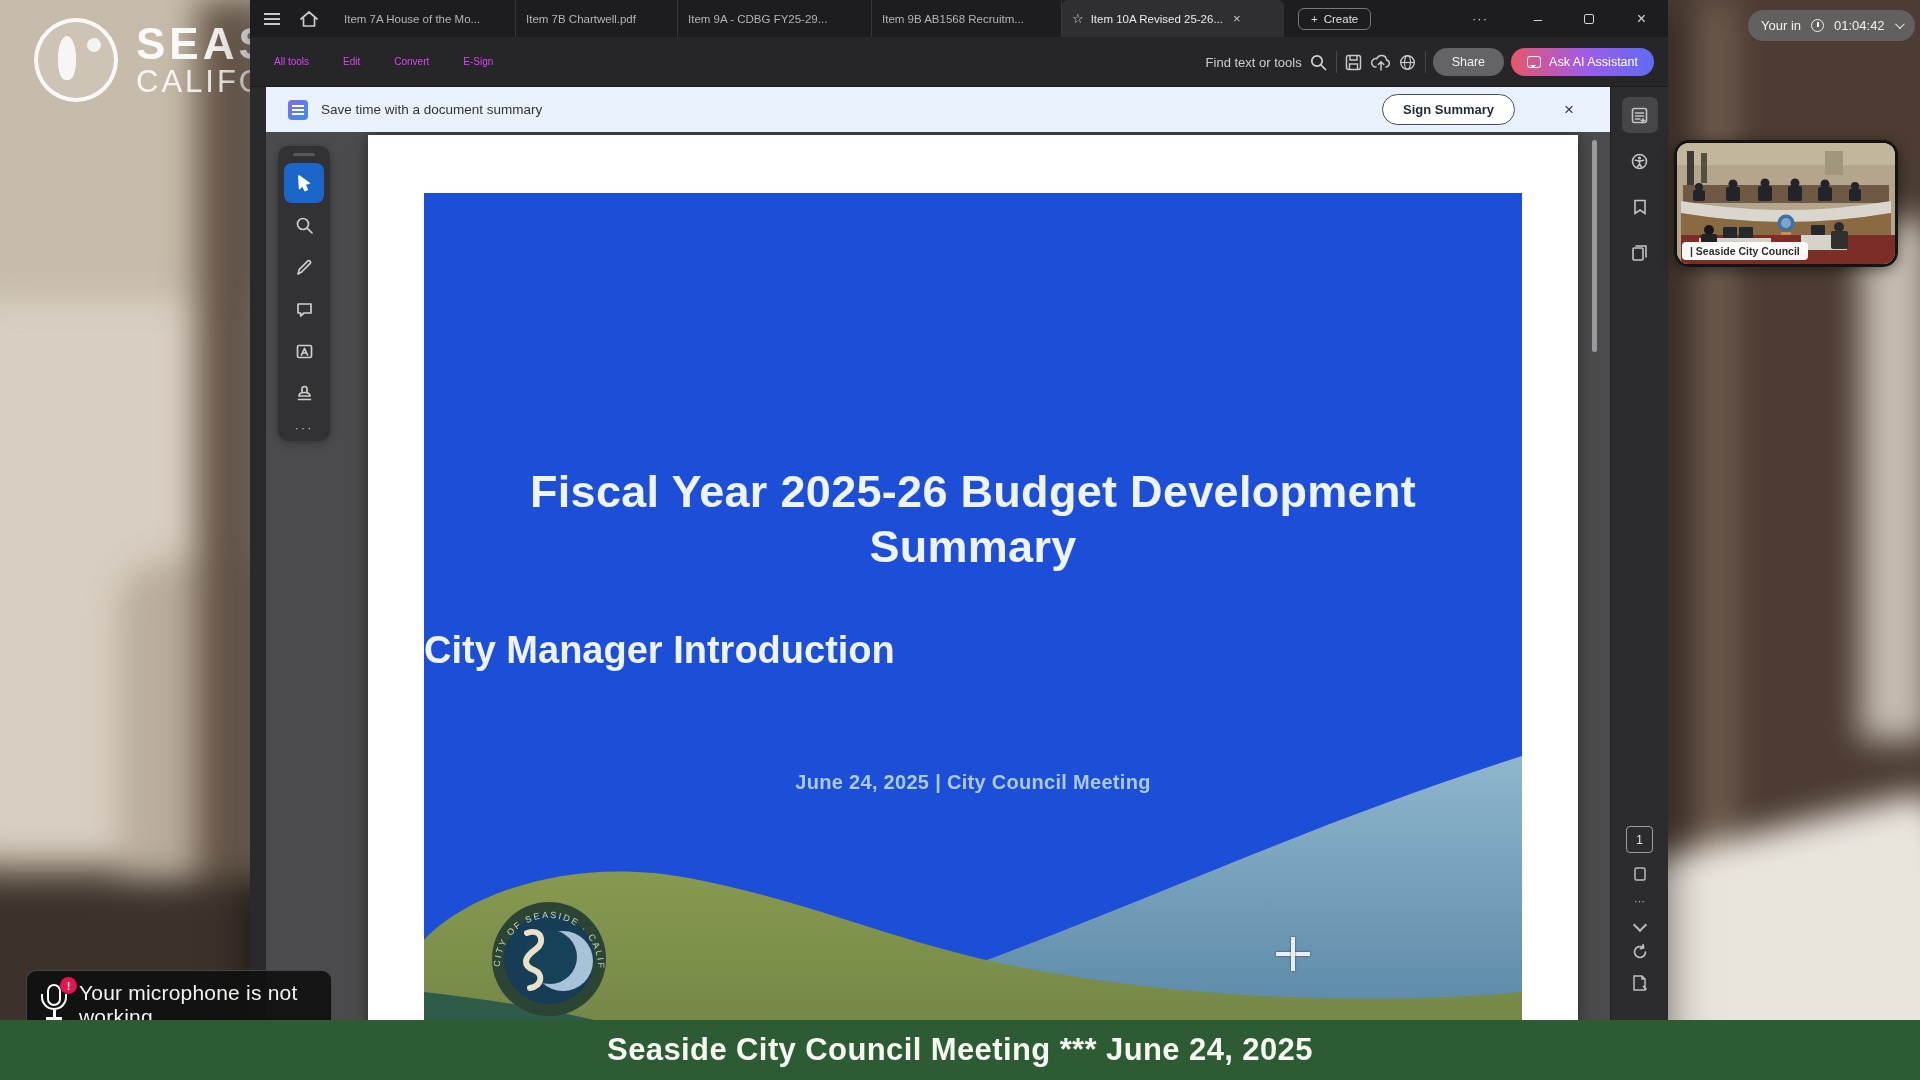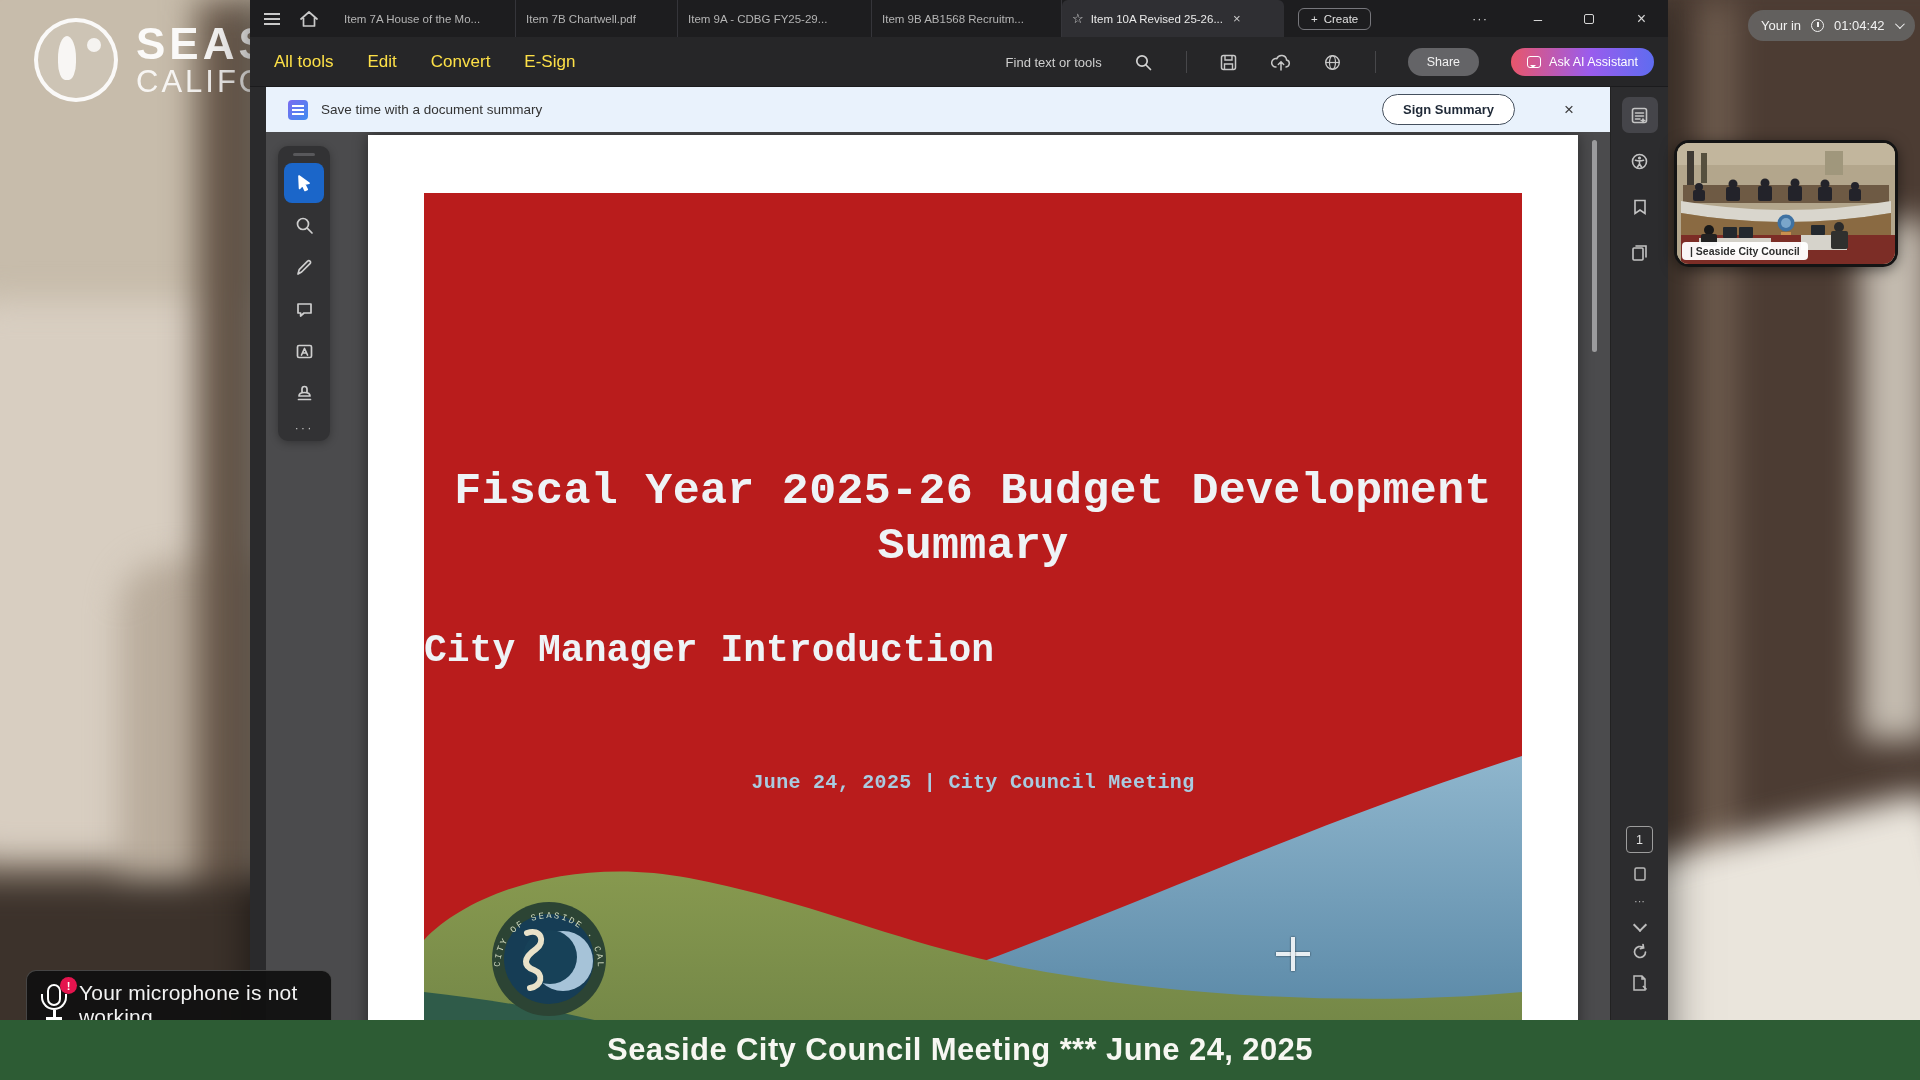--- a/index.html
+++ b/index.html
@@ -46,22 +46,22 @@
   .createbtn { margin-left:14px; border:1px solid #77777c; border-radius:6px; color:#e0e0e0; font-size:11.5px; padding:4px 12px; display:flex; gap:6px; align-items:center; cursor:pointer; }
   .winctl { position:absolute; top:0; height:37px; display:flex; align-items:center; color:#d5d5d5; cursor:pointer; }
   .wc-over { right:180px; font-size:13px; letter-spacing:1px; }
   .wc-min { right:126px; font-size:15px; }
   .wc-max { right:74px; }
   .wc-max i { display:block; width:10px; height:10px; border:1.5px solid #d5d5d5; border-radius:2px; }
   .wc-close { right:22px; font-size:16px; }
 
   
   .menubar { height:50px; background:#262628; display:flex; align-items:center; padding-left:24px; gap:34px; position:relative; flex:0 0 auto; border-bottom:1px solid #1b1b1d; }
-  .mitem { font-size:17px; color:#fde047; cursor:pointer; }
-  .mright { position:absolute; right:14px; top:0; height:50px; display:flex; align-items:center; gap:32px; }
+  .mitem { font-size:10px; color:#d946ef; cursor:pointer; }
+  .mright { position:absolute; right:14px; top:0; height:50px; display:flex; align-items:center; gap:7px; }
   .findlbl { font-size:13px; color:#cfcfcf; cursor:text; }
   .vdiv { width:1px; height:22px; background:#47474a; }
   .mico { width:20px; height:20px; display:flex; align-items:center; justify-content:center; cursor:pointer; }
   .pill-share { background:#646467; color:#f1f1f1; font-size:12.5px; padding:7px 19px; border-radius:999px; cursor:pointer; }
   .pill-ai { background:linear-gradient(90deg,#e8566b,#9a5ced 55%,#5f6cf0); color:#fff; font-size:12.5px; padding:7px 16px; border-radius:999px; display:flex; align-items:center; gap:8px; cursor:pointer; }
   .ai-glyph { width:14px; height:12px; border:1.6px solid #fff; border-radius:3px; position:relative; }
   .ai-glyph::after { content:""; position:absolute; left:2px; bottom:-4px; border:3px solid transparent; border-top-color:#fff; }
 
   
   .content { flex:1; display:flex; min-height:0; }
@@ -79,21 +79,21 @@
   .toolrail { position:absolute; left:12px; top:14px; width:52px; background:#323234; border-radius:10px; padding:7px 0 6px; display:flex; flex-direction:column; align-items:center; z-index:3; box-shadow:0 2px 8px rgba(0,0,0,.3); }
   .railgrab { width:22px; height:3px; border-radius:2px; background:#58585b; margin-bottom:6px; }
   .ricon { width:40px; height:40px; margin:1px 0; border-radius:8px; display:flex; align-items:center; justify-content:center; cursor:pointer; }
   .ricon.sel { background:#1b66c9; }
   .ricon svg { stroke:#cecece; fill:none; stroke-width:1.7; stroke-linecap:round; stroke-linejoin:round; }
   .ricon.sel svg { stroke:#ffffff; fill:#fff; }
   .raildots { color:#bdbdbd; font-size:13px; letter-spacing:2px; margin-top:6px; cursor:pointer; }
 
   
   .page { position:absolute; left:102px; top:3px; width:1210px; height:939px; background:#ffffff; box-shadow:0 0 14px rgba(0,0,0,.45); }
-  .slide { position:absolute; left:56px; right:56px; top:58px; bottom:-2px; background:#b91c1c; overflow:hidden;font-family:Liberation Mono, monospace; }
+  .slide { position:absolute; left:56px; right:56px; top:58px; bottom:-2px; background:#1d4ed8; overflow:hidden; }
   .stitle { position:absolute; top:272px; left:0; right:0; text-align:center; color:#eef3f6; font-size:45px; font-weight:bold; line-height:1.22; letter-spacing:.3px; }
   .ssub { position:absolute; top:436px; left:0; right:0; color:#eef3f6; font-size:38px; font-weight:bold; }
   .sdate { position:absolute; top:578px; left:0; right:0; text-align:center; color:#a9cbe0; font-size:20px; font-weight:600; letter-spacing:.3px; }
   .waves { position:absolute; left:0; bottom:0; width:100%; height:332px; }
   .xhair { position:absolute; left:852px; top:744px; width:34px; height:34px; z-index:4; }
   .xhair::before { content:""; position:absolute; left:0; top:15px; width:34px; height:4px; background:#e8eef2; box-shadow:0 0 2px rgba(0,0,0,.7); }
   .xhair::after { content:""; position:absolute; left:15px; top:0; width:4px; height:34px; background:#e8eef2; box-shadow:0 0 2px rgba(0,0,0,.7); }
   .scrollbar { position:absolute; right:13px; top:8px; width:5px; height:212px; border-radius:3px; background:#9b9b9d; }
 
   

